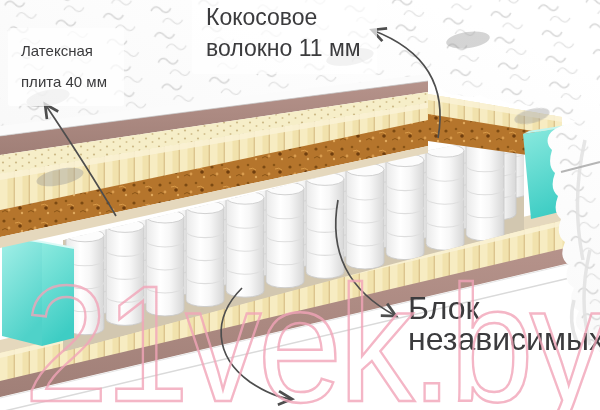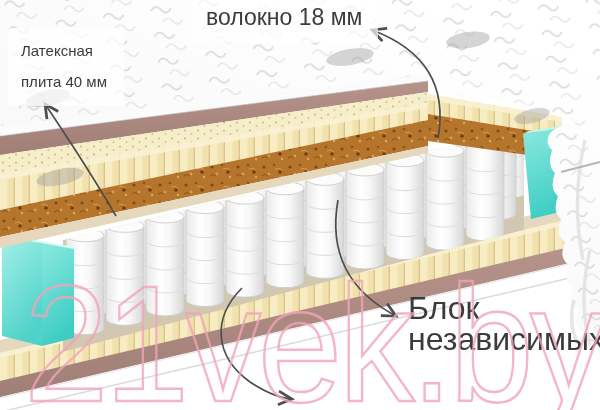--- a/index.html
+++ b/index.html
@@ -210,21 +210,22 @@
   <path d="M338,200 Q324,278 396,316" marker-end="url(#ah)"></path>
   <path d="M242,288 C212,318 214,356 250,382 C268,394 280,398 292,399" marker-end="url(#ah)"></path>
 </g>
 </svg>
 
 <div class="lbl" id="label-latex-top">
   <span class="ln">Латексная</span>
   <span class="ln">плита 40 мм</span>
 </div>
 <div class="lbl" id="label-coconut">
-  <span class="ln">волокно 18 мм</span>
+  <span class="ln">Кокосовое</span>
+  <span class="ln">волокно 11 мм</span>
 </div>
 <div class="lbl" id="label-springs">
   <span class="ln">Блок независимых</span>
 </div>
 <div class="lbl" id="label-latex-bottom">
   
 </div>
 
 <div id="watermark">21vek.by</div>
 

